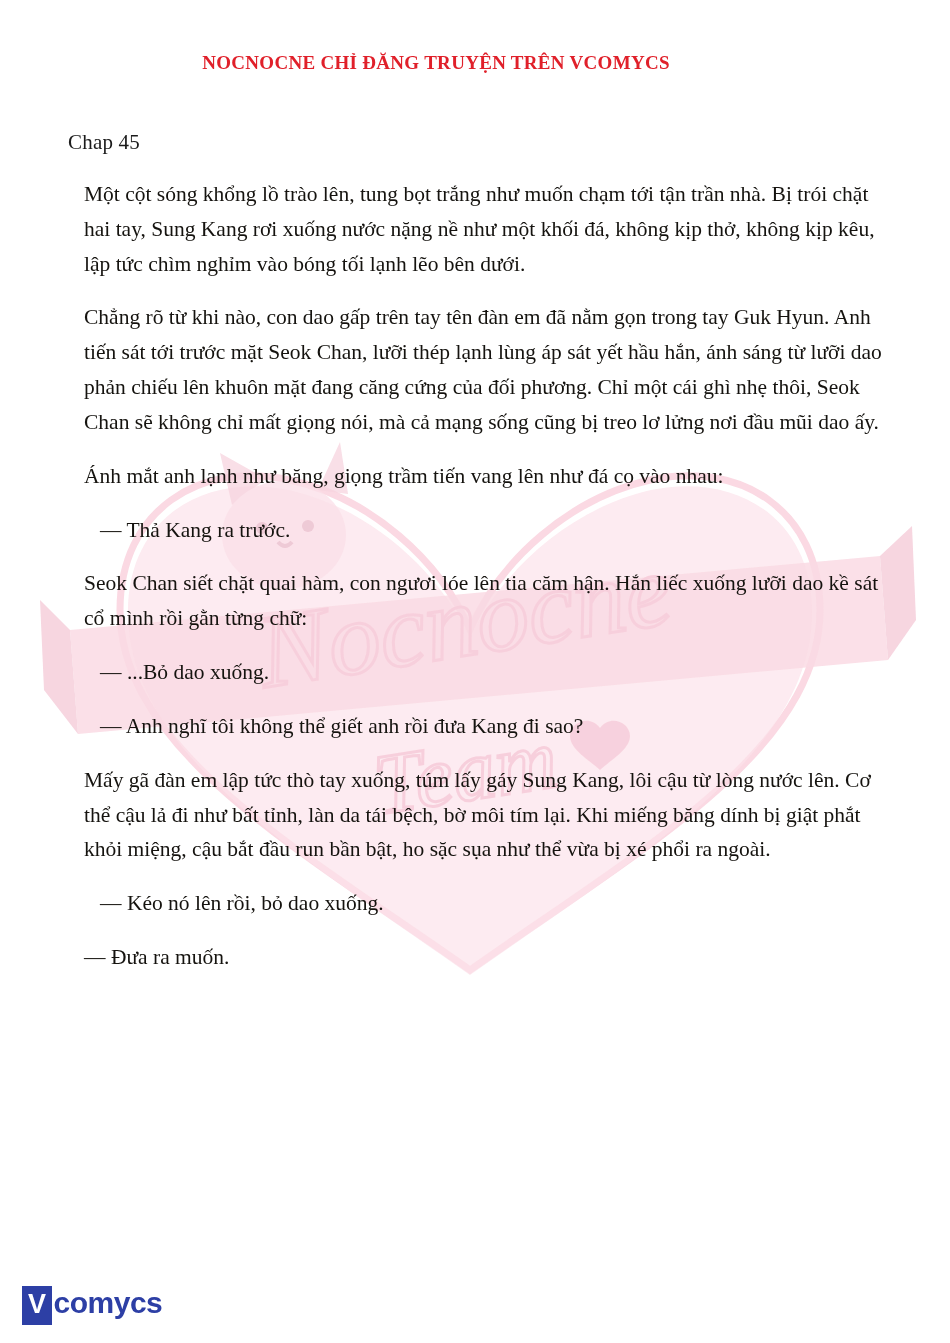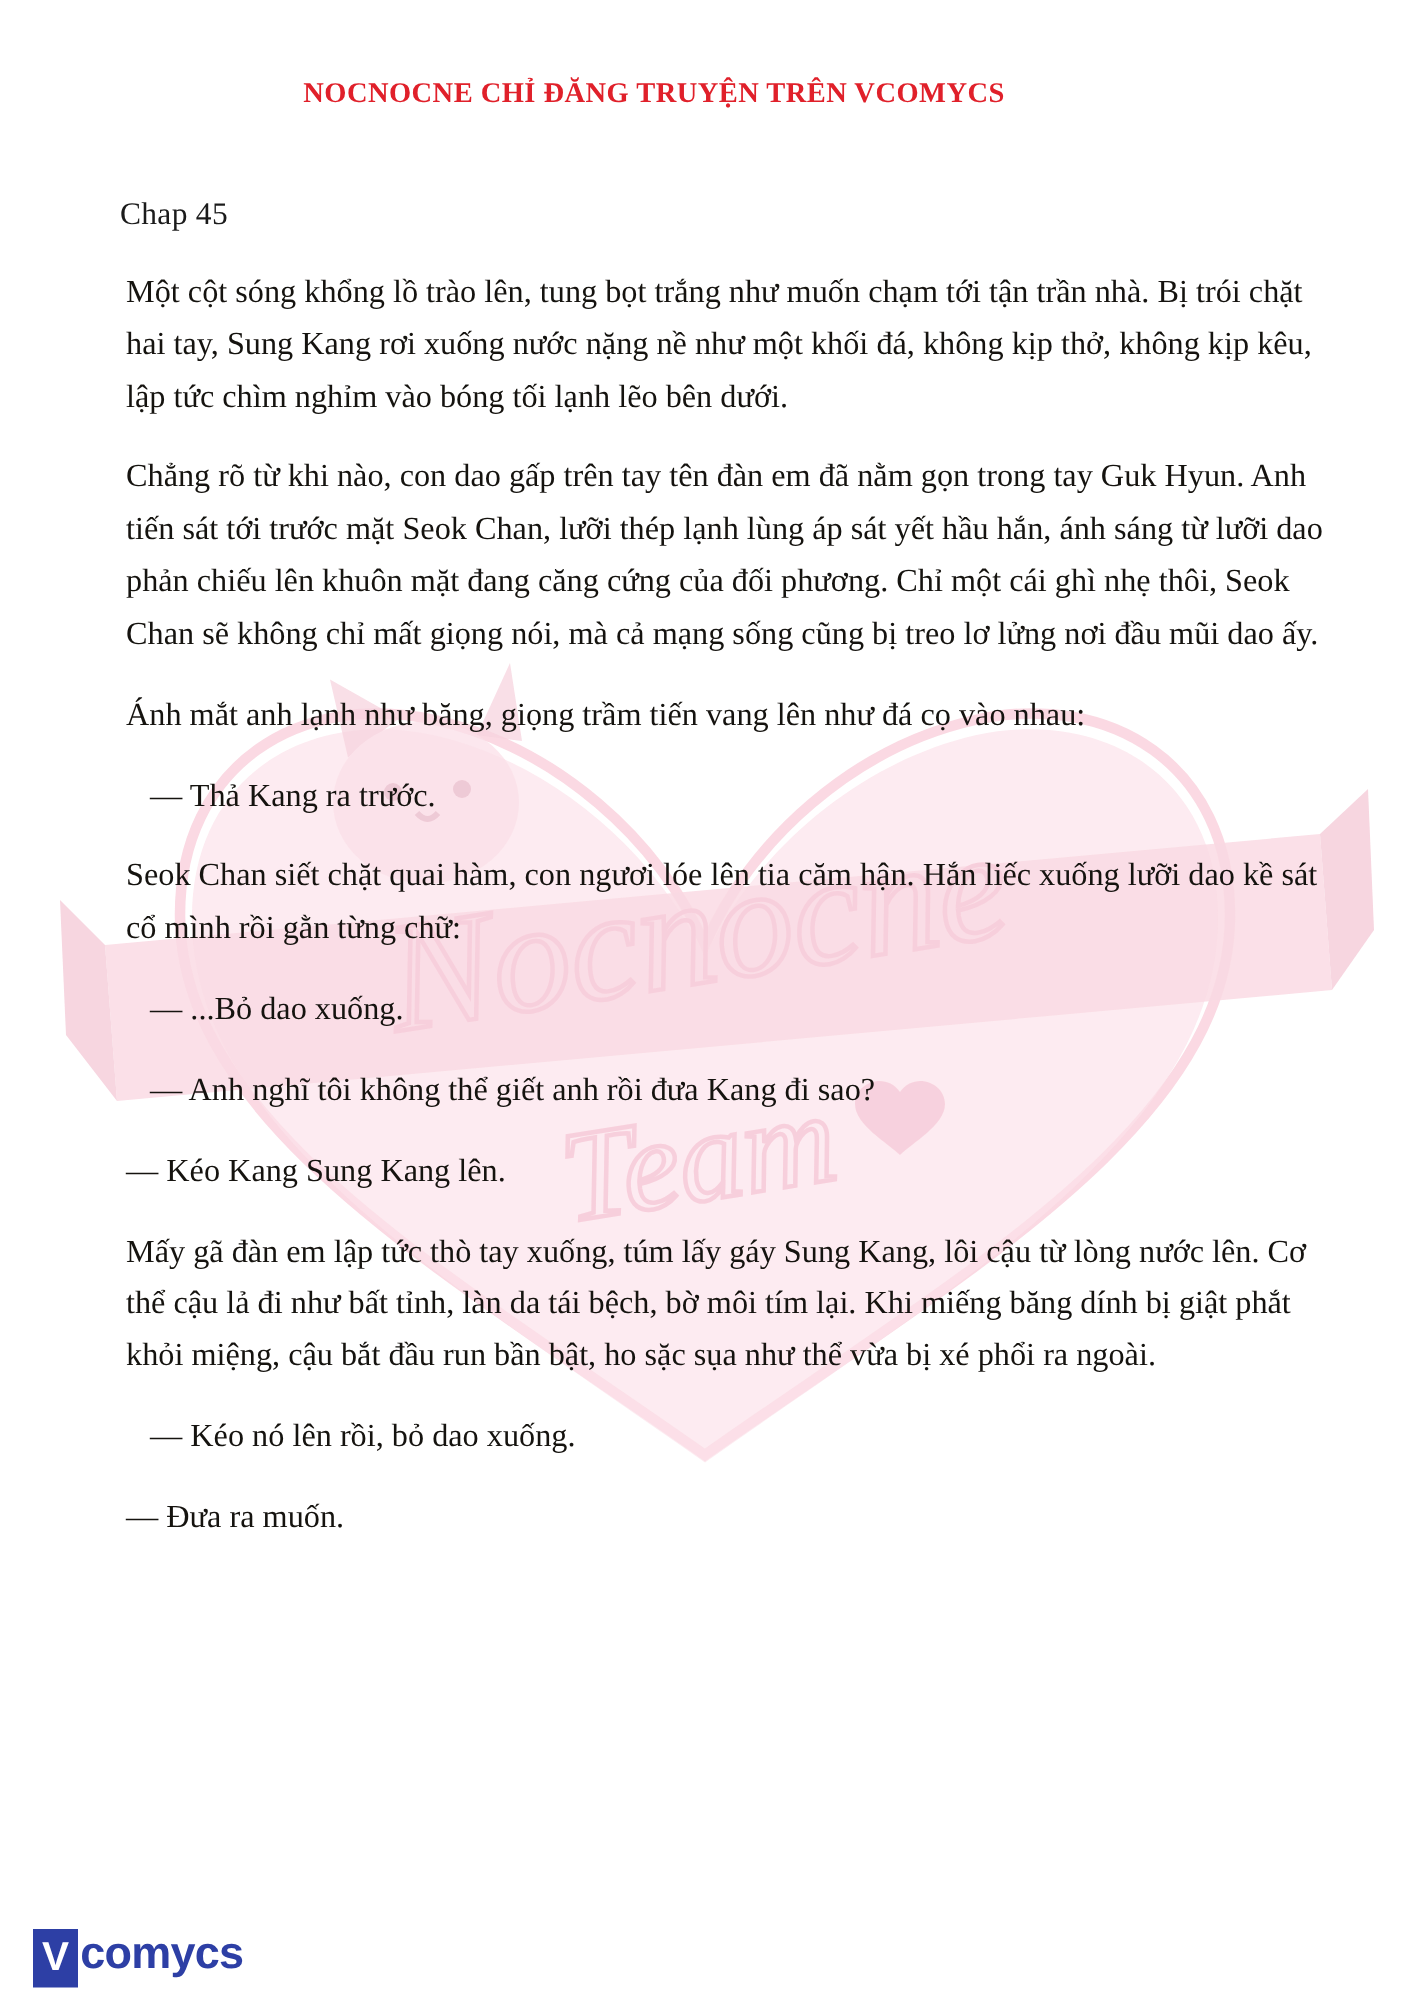--- a/index.html
+++ b/index.html
@@ -52,21 +52,21 @@
   .content {
     position: absolute;
     left: 68px;
     top: 130px;
     width: 818px;
     z-index: 2;
   }
   .chapter-label {
     font-size: 21px;
     color: #1b1b1b;
-    margin: 0 0 22px 12px;
+    margin: 0 0 22px 0;
     font-weight: normal;
     letter-spacing: 0.2px;
   }
   .para {
     font-size: 21.5px;
     line-height: 1.62;
     color: #15130f;
     margin: 0 0 19px 16px;
     text-align: left;
   }
@@ -144,21 +144,20 @@
   <div class="content">
     <div class="chapter-label">Chap 45</div>
 
     <p class="para">Một cột sóng khổng lồ trào lên, tung bọt trắng như muốn chạm tới tận trần nhà. Bị trói chặt hai tay, Sung Kang rơi xuống nước nặng nề như một khối đá, không kịp thở, không kịp kêu, lập tức chìm nghỉm vào bóng tối lạnh lẽo bên dưới.</p>
     <p class="para">Chẳng rõ từ khi nào, con dao gấp trên tay tên đàn em đã nằm gọn trong tay Guk Hyun. Anh tiến sát tới trước mặt Seok Chan, lưỡi thép lạnh lùng áp sát yết hầu hắn, ánh sáng từ lưỡi dao phản chiếu lên khuôn mặt đang căng cứng của đối phương. Chỉ một cái ghì nhẹ thôi, Seok Chan sẽ không chỉ mất giọng nói, mà cả mạng sống cũng bị treo lơ lửng nơi đầu mũi dao ấy.</p>
     <p class="para">Ánh mắt anh lạnh như băng, giọng trầm tiến vang lên như đá cọ vào nhau:</p>
     <p class="para indent">— Thả Kang ra trước.</p>
     <p class="para">Seok Chan siết chặt quai hàm, con ngươi lóe lên tia căm hận. Hắn liếc xuống lưỡi dao kề sát cổ mình rồi gằn từng chữ:</p>
     <p class="para indent">— ...Bỏ dao xuống.</p>
     <p class="para indent">— Anh nghĩ tôi không thể giết anh rồi đưa Kang đi sao?</p>
-    <p class="para">— Kéo Kang Sung Kang lên.</p>
     <p class="para">Mấy gã đàn em lập tức thò tay xuống, túm lấy gáy Sung Kang, lôi cậu từ lòng nước lên. Cơ thể cậu lả đi như bất tỉnh, làn da tái bệch, bờ môi tím lại. Khi miếng băng dính bị giật phắt khỏi miệng, cậu bắt đầu run bần bật, ho sặc sụa như thể vừa bị xé phổi ra ngoài.</p>
     <p class="para indent">— Kéo nó lên rồi, bỏ dao xuống.</p>
     <p class="para">— Đưa ra muốn.</p>
   </div>
 
   <div class="footer-logo">
     <span class="logo-badge">V</span>
     <span class="logo-rest">comycs</span>
   </div>
 

